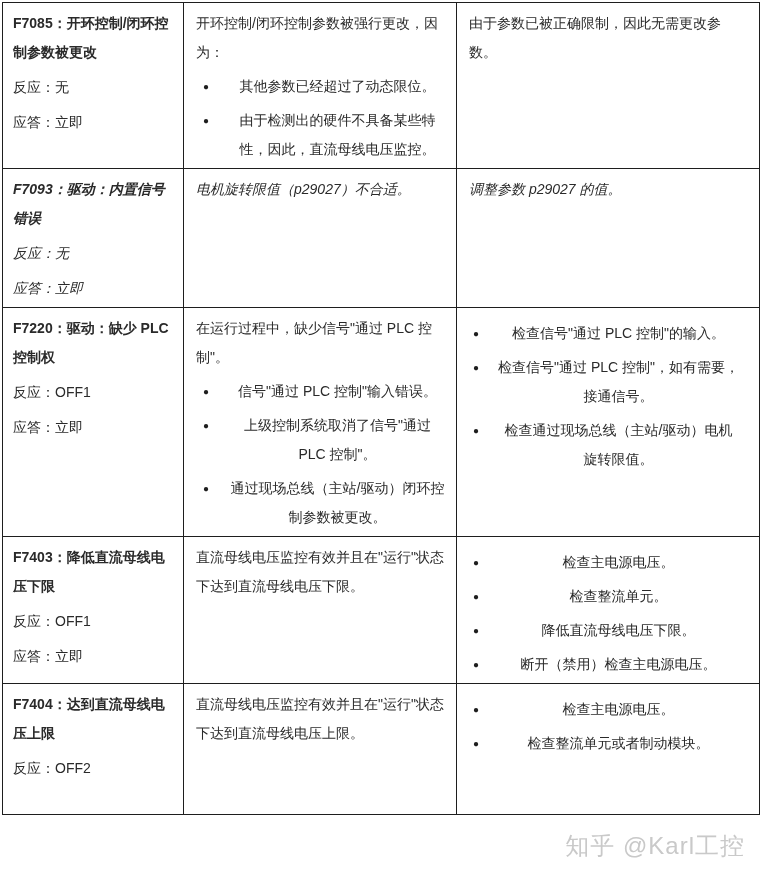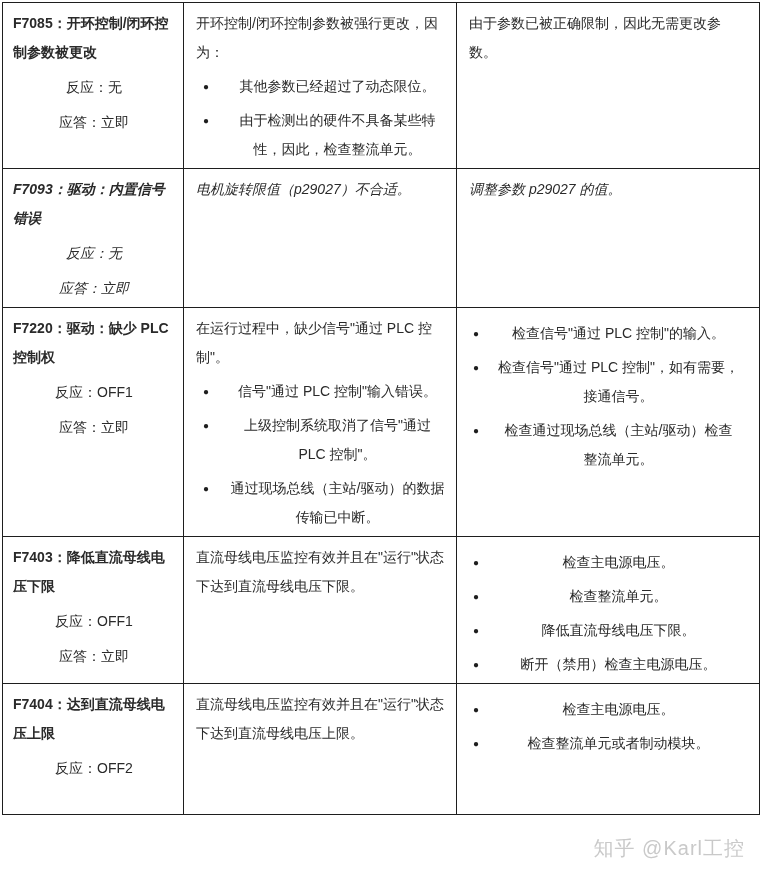--- a/index.html
+++ b/index.html
@@ -36,21 +36,21 @@
 
   
   tbody tr:nth-child(1) td { height: 136px; }
   tbody tr:nth-child(2) td { height: 117px; font-style: italic; }
   tbody tr:nth-child(3) td { height: 188px; }
   tbody tr:nth-child(4) td { height: 123px; }
   tbody tr:nth-child(5) td { height: 120px; }
   tbody tr:nth-child(6) td { height: 184px; }
 
   .fault-title { font-weight: bold; margin: 0; }
-  .fault-line  { margin-top: 6px; text-align: center; }
+  .fault-line  { margin-top: 6px; }
 
   .cell-intro { margin: 0; }
 
   ul.bullets {
     list-style: none;
     margin: 5px 0 0 0;
     padding: 0;
     text-align: center;
   }
   ul.bullets li {
@@ -67,21 +67,21 @@
     font-size: 10px;
     line-height: 29px;
     color: #1e1e1e;
   }
   td.remedy-cell ul.bullets li::before { left: 4px; }
 
   .watermark {
     position: absolute;
     right: 16px;
     bottom: 11px;
-    font-size: 20px;
+    font-size: 24px;
     letter-spacing: 1px;
     color: #c9c9c9;
     pointer-events: none;
     z-index: 5;
   }
 </style>
 </head>
 <body>
 
 <div class="page">
@@ -96,21 +96,21 @@
         <tr>
     <td class="fault-cell">
       <div class="fault-title">F7085：开环控制/闭环控制参数被更改</div>
       <div class="fault-line">反应：无</div>
       <div class="fault-line">应答：立即</div>
     </td>
     <td class="cause-cell">
       <p class="cell-intro">开环控制/闭环控制参数被强行更改，因为：</p>
       <ul class="bullets">
               <li>其他参数已经超过了动态限位。</li>
-              <li>由于检测出的硬件不具备某些特性，因此，检查整流单元。</li>
+              <li>由于检测出的硬件不具备某些特性，因此，直流母线电压监控。</li>
             </ul>
     </td>
     <td class="remedy-cell">
       <p class="cell-intro">由于参数已被正确限制，因此无需更改参数。</p>
 
     </td>
   </tr>
         <tr>
     <td class="fault-cell">
       <div class="fault-title">F7093：驱动：内置信号错误</div>
@@ -130,29 +130,29 @@
     <td class="fault-cell">
       <div class="fault-title">F7220：驱动：缺少 PLC 控制权</div>
       <div class="fault-line">反应：OFF1</div>
       <div class="fault-line">应答：立即</div>
     </td>
     <td class="cause-cell">
       <p class="cell-intro">在运行过程中，缺少信号"通过 PLC 控制"。</p>
       <ul class="bullets">
               <li>信号"通过 PLC 控制"输入错误。</li>
               <li>上级控制系统取消了信号"通过 PLC 控制"。</li>
-              <li>通过现场总线（主站/驱动）的数据传输已中断。</li>
+              <li>通过现场总线（主站/驱动）闭环控制参数被更改。</li>
             </ul>
     </td>
     <td class="remedy-cell">
 
       <ul class="bullets">
               <li>检查信号"通过 PLC 控制"的输入。</li>
               <li>检查信号"通过 PLC 控制"，如有需要，接通信号。</li>
-              <li>检查通过现场总线（主站/驱动）检查整流单元。</li>
+              <li>检查通过现场总线（主站/驱动）电机旋转限值。</li>
             </ul>
     </td>
   </tr>
         <tr>
     <td class="fault-cell">
       <div class="fault-title">F7403：降低直流母线电压下限</div>
       <div class="fault-line">反应：OFF1</div>
       <div class="fault-line">应答：立即</div>
     </td>
     <td class="cause-cell">

